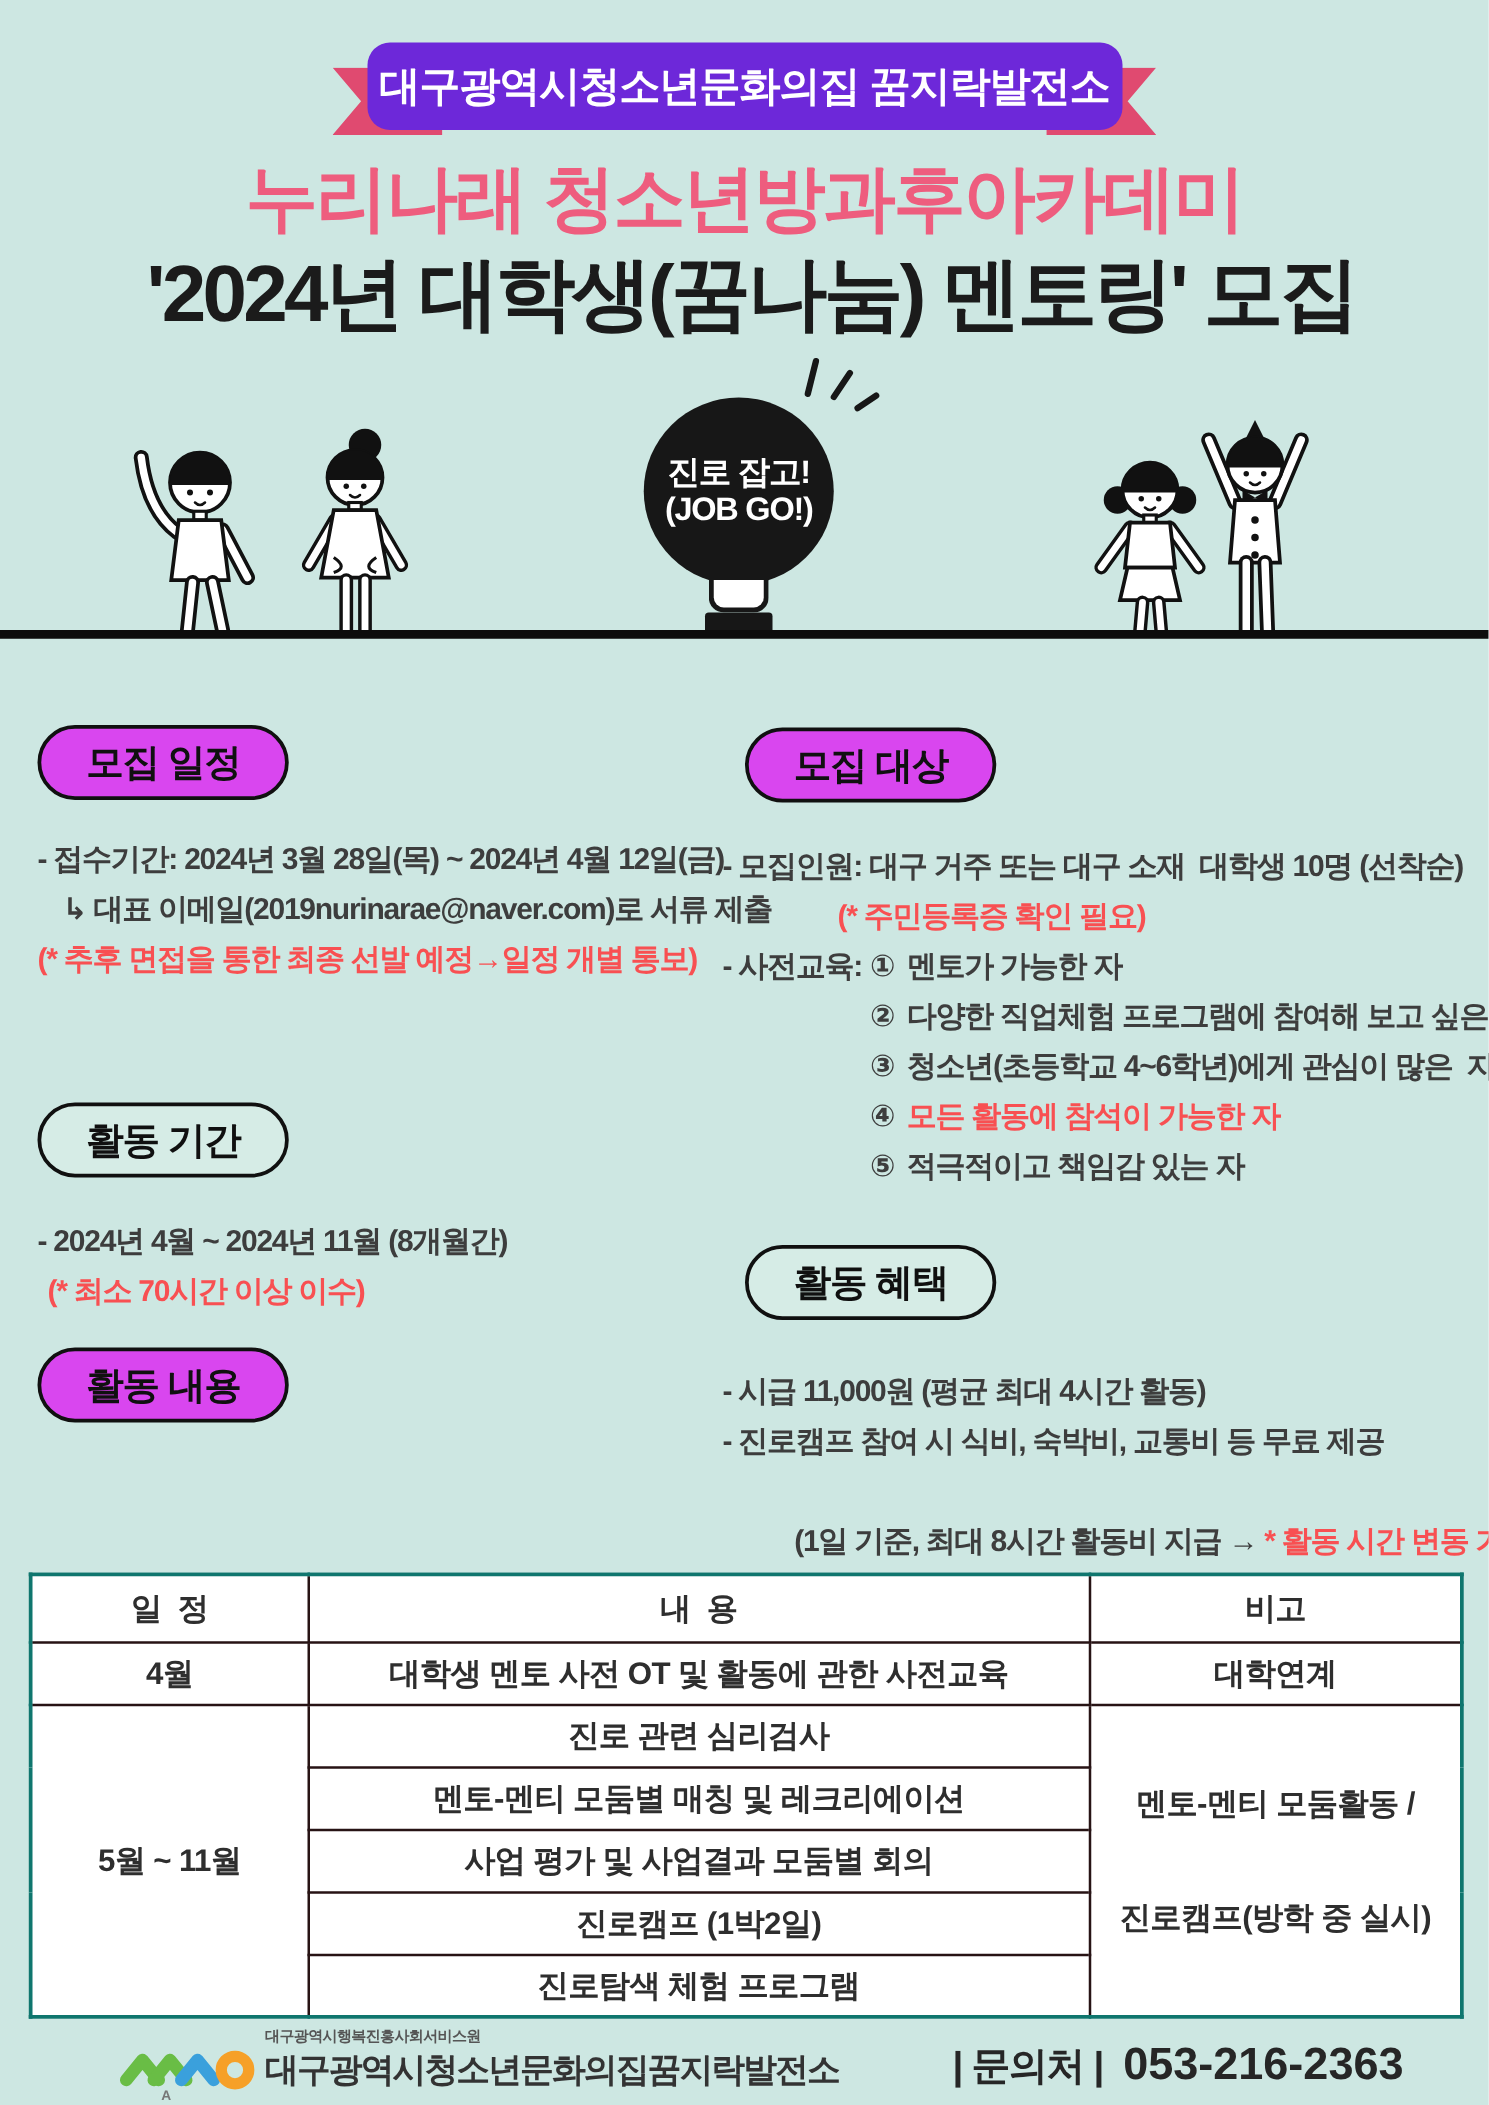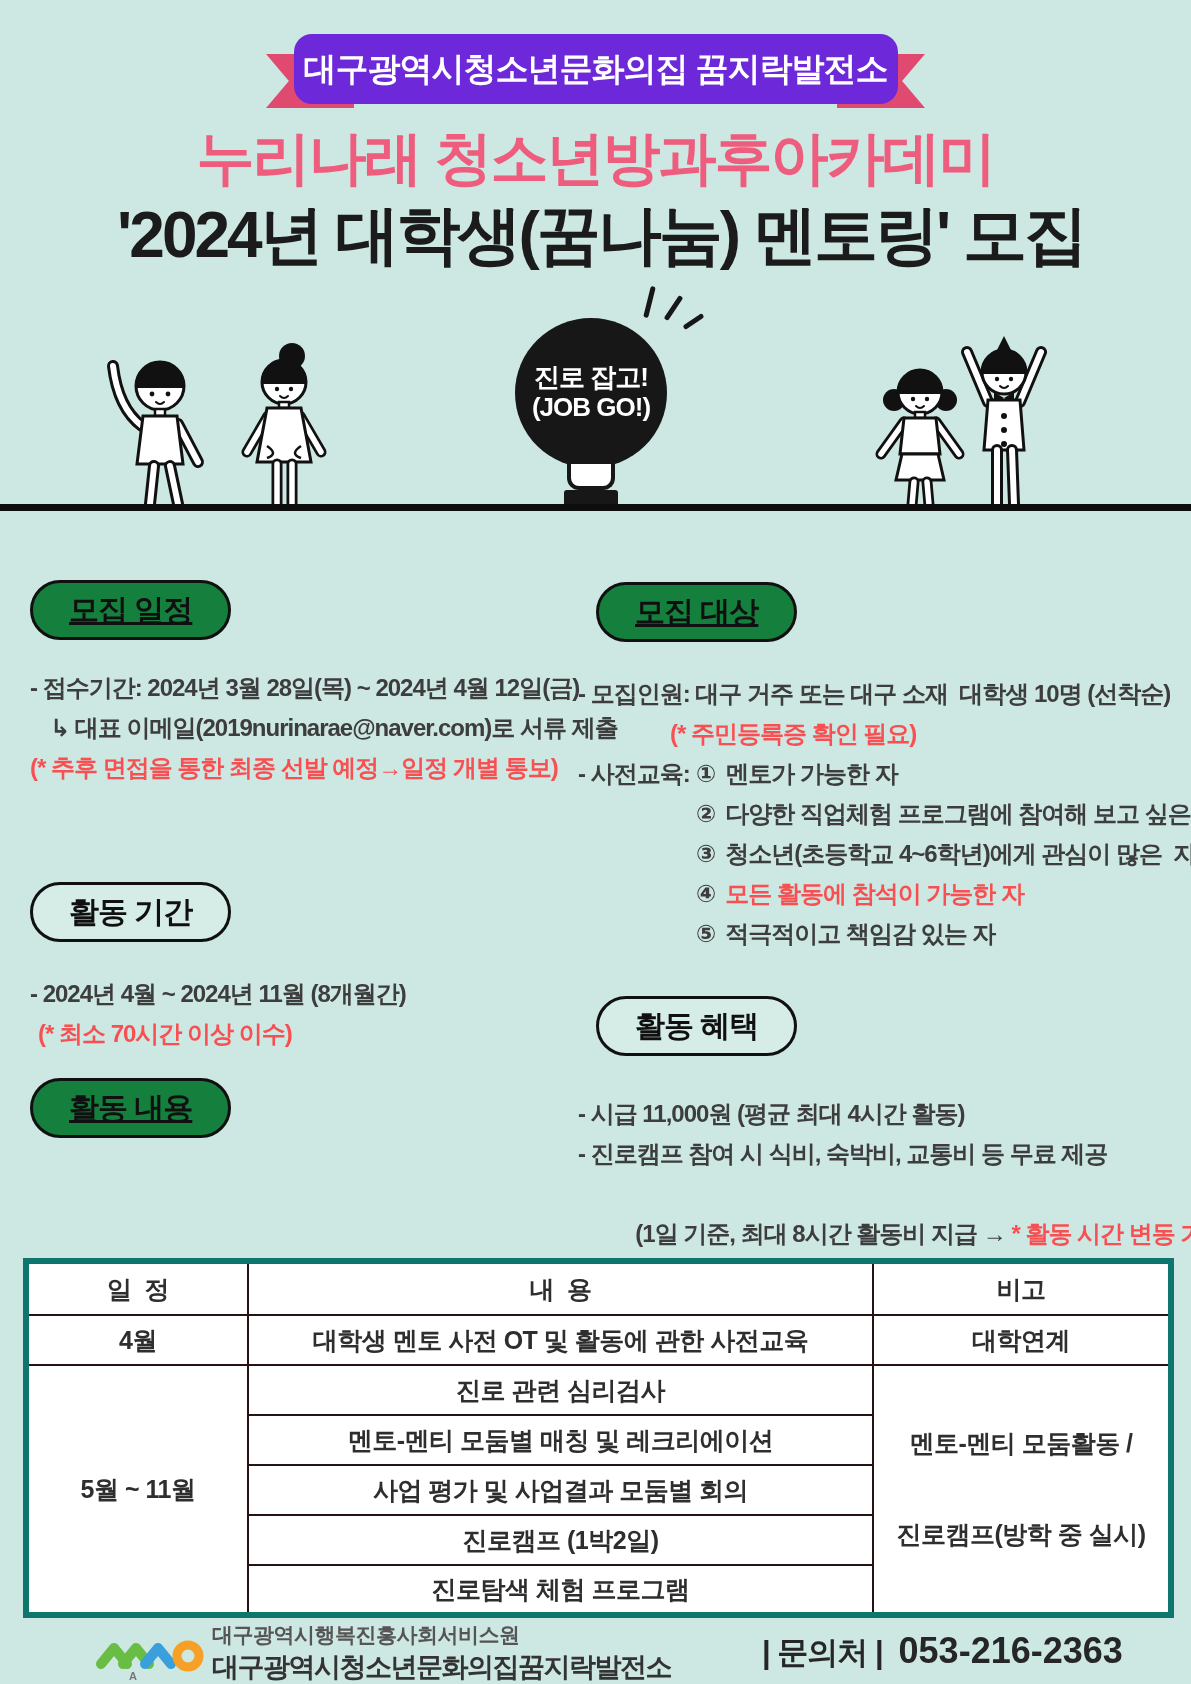--- a/index.html
+++ b/index.html
@@ -34,43 +34,43 @@
   .ray3 { left:186px; top:30px; height:23px; transform:rotate(56deg); }
 
   .ground { position:absolute; top:504px; left:0; width:100%; height:7px; background:#0d0d0d; }
 
   .fig { position:absolute; }
 
   
   .badge { display:inline-flex; align-items:center; justify-content:center; border:3px solid #101010;
            border-radius:32px; font-size:30px; font-weight:800; color:#101010; padding:0 36px; height:60px;
            letter-spacing:-1px; white-space:pre; }
-  .badge.pink { background:#15803d;text-decoration:underline; }
+  .badge.pink { background:#d946ef; }
   .badge.mint { background:#d6ece6; }
   .sec { position:absolute; }
   .t { font-size:24px; font-weight:700; color:#3d3d3d; letter-spacing:-1px; white-space:pre; line-height:40px; }
   .red { color:#f85052; }
   .qrow { display:flex; }
   .qlabel { display:inline-block; width:118px; }
   .qitem { padding-left:118px; }
   .qnum { margin-right:10px; }
 
   
   .sched-table { position:absolute; left:23px; top:1258px; width:1145px; border-collapse:collapse;
-                 background:#ffffff; table-layout:fixed; border:6px solid #0f766e; }
+                 background:#ffffff; table-layout:fixed; border:3px solid #0f766e; }
   .sched-table th, .sched-table td { border:2px solid #271314; font-size:25px; font-weight:600; color:#2e2e2e;
                  text-align:center; vertical-align:middle; letter-spacing:-0.5px; white-space:pre-wrap; }
   .sched-table th { height:54px; font-weight:700; }
   .sched-table td { height:50px; }
 
   
   .footer { position:absolute; left:0; top:1620px; width:100%; height:64px; }
   .logo { position:absolute; left:95px; top:4px; }
   .org { position:absolute; left:212px; top:1px; }
-  .org-small { font-size:21px; font-weight:700; color:#555; letter-spacing:-0.5px; }
+  .org-small { font-size:12px; font-weight:700; color:#555; letter-spacing:-0.5px; }
   .org-large { font-size:27px; font-weight:800; color:#333; letter-spacing:-1.5px; }
   .contact { position:absolute; left:735px; top:10px; display:flex; align-items:baseline; gap:16px; color:#262626; }
   .contact-label { font-size:31px; font-weight:800; letter-spacing:-1px;margin-left:27px; }
   .contact-phone { font-size:36px; font-weight:800; letter-spacing:0px; }
 </style>
 </head>
 <body>
 
 <div class="poster">
 

